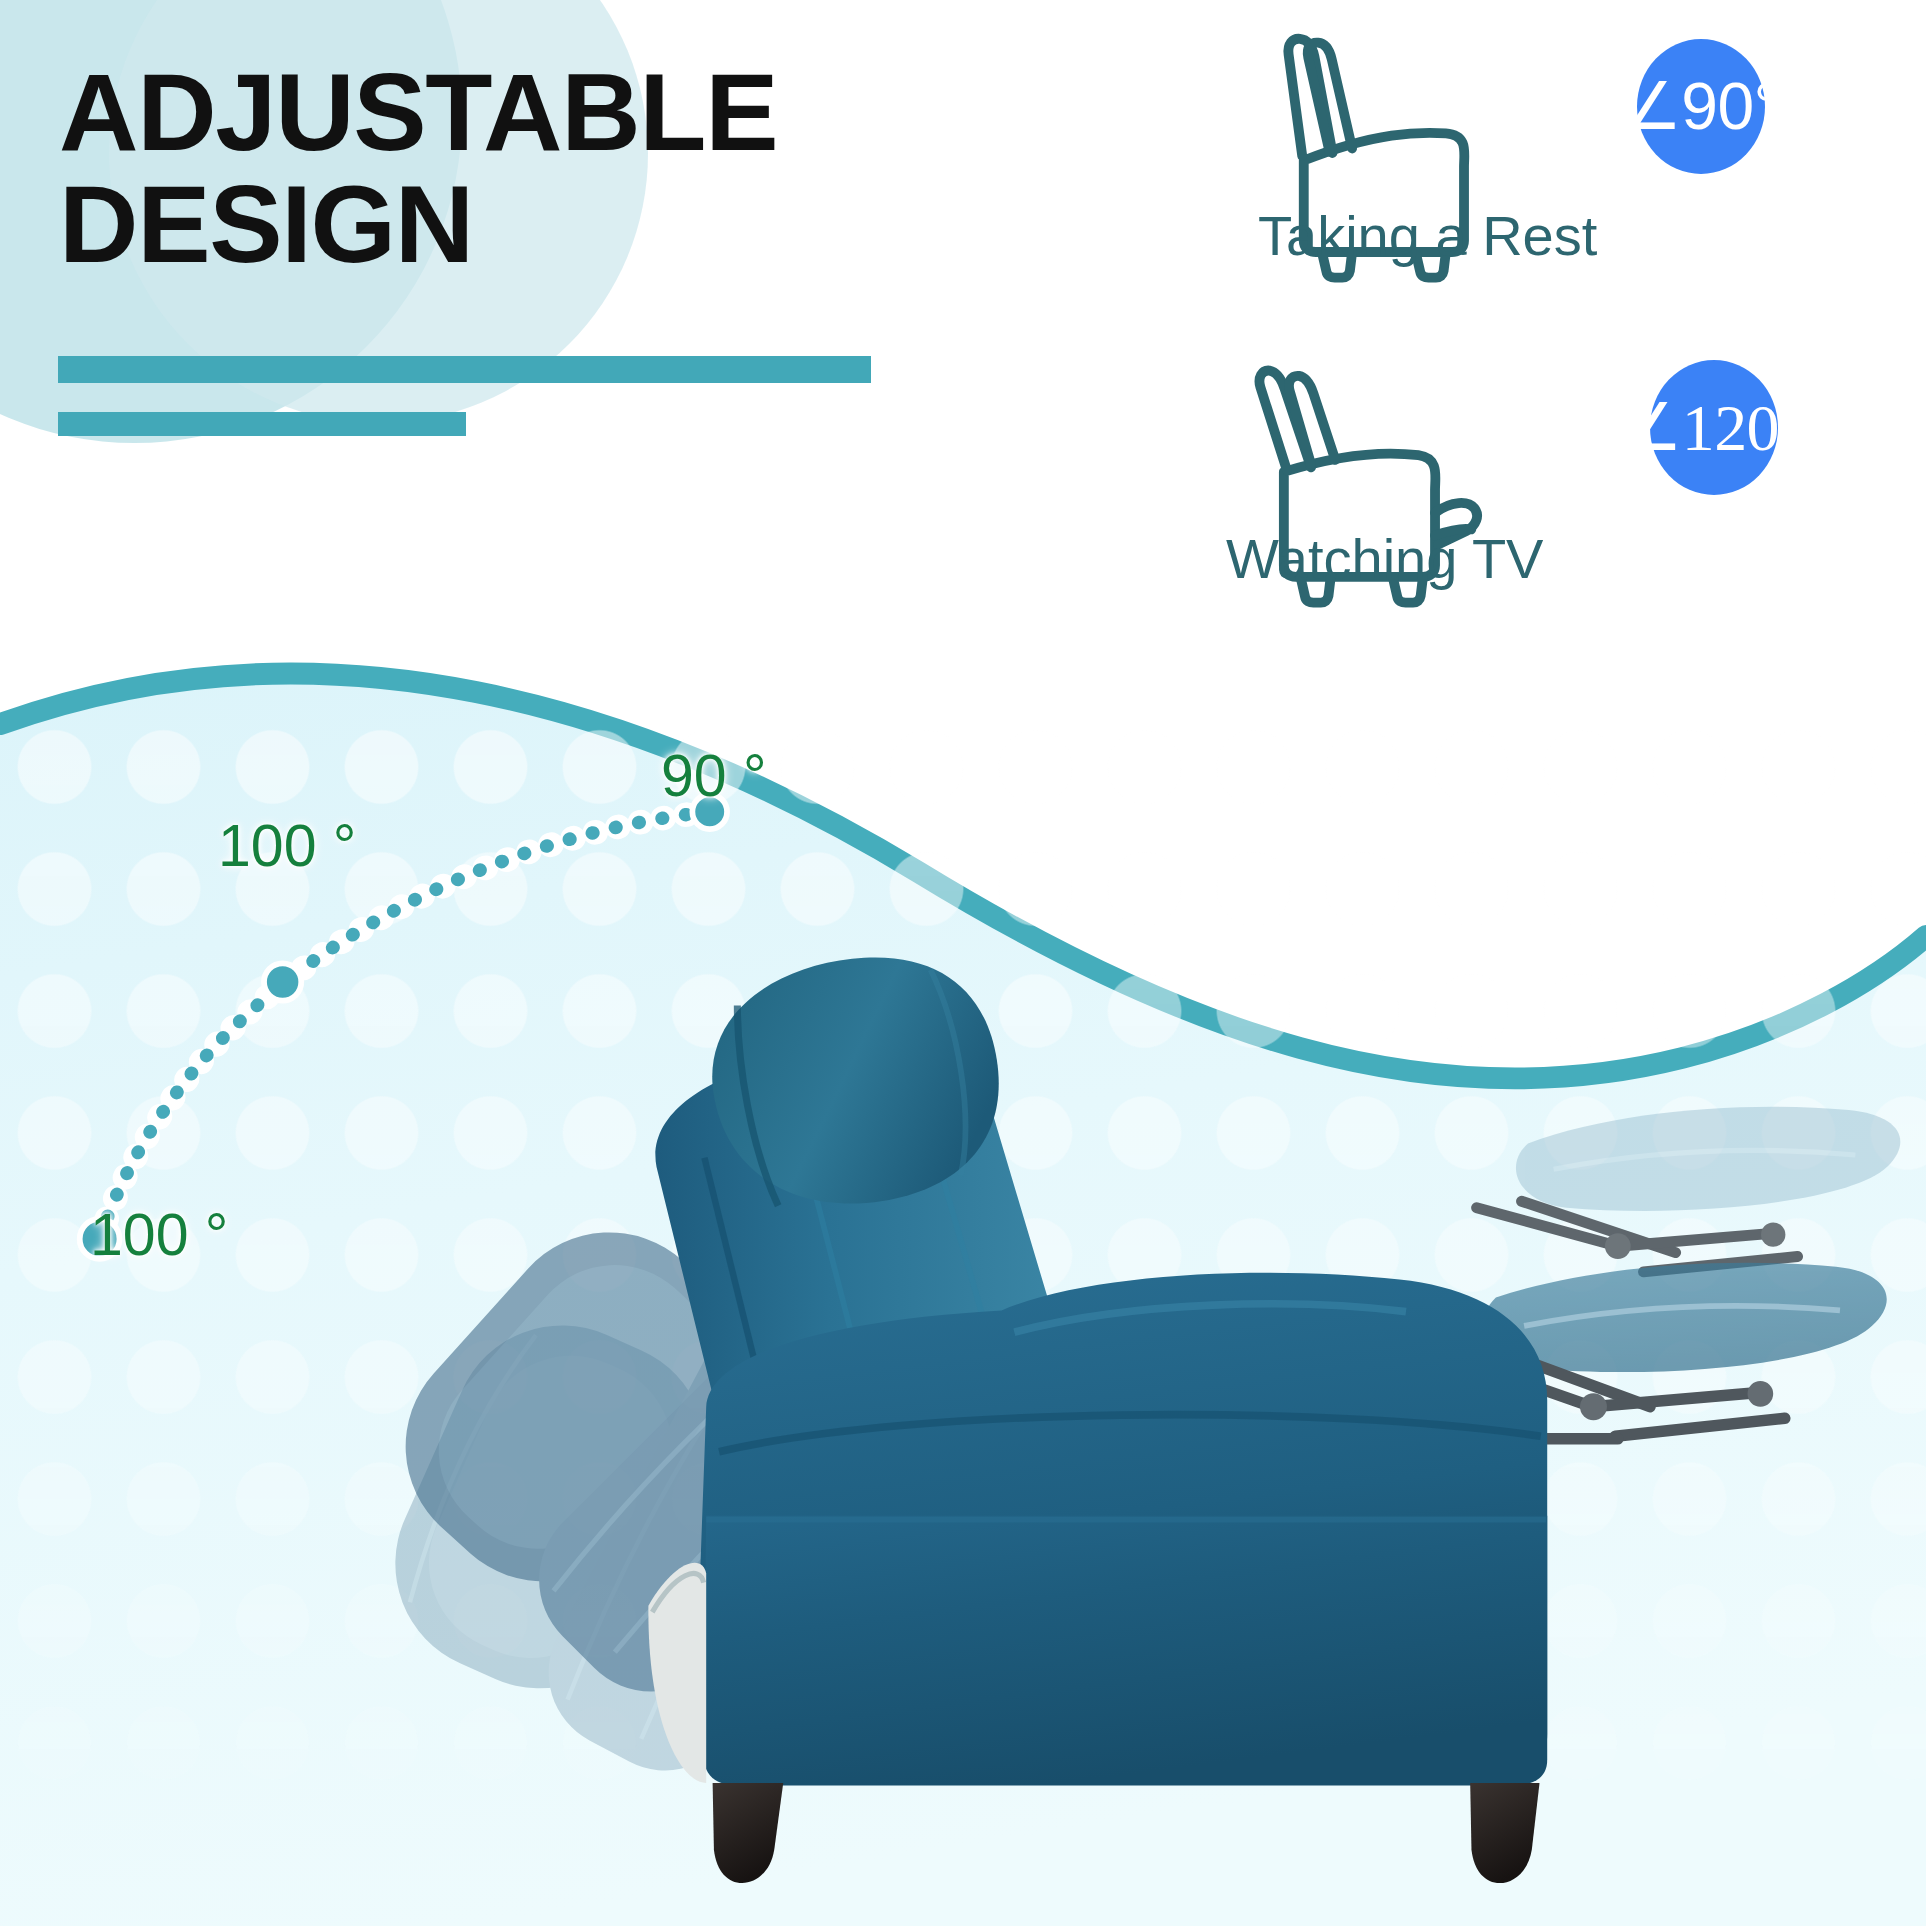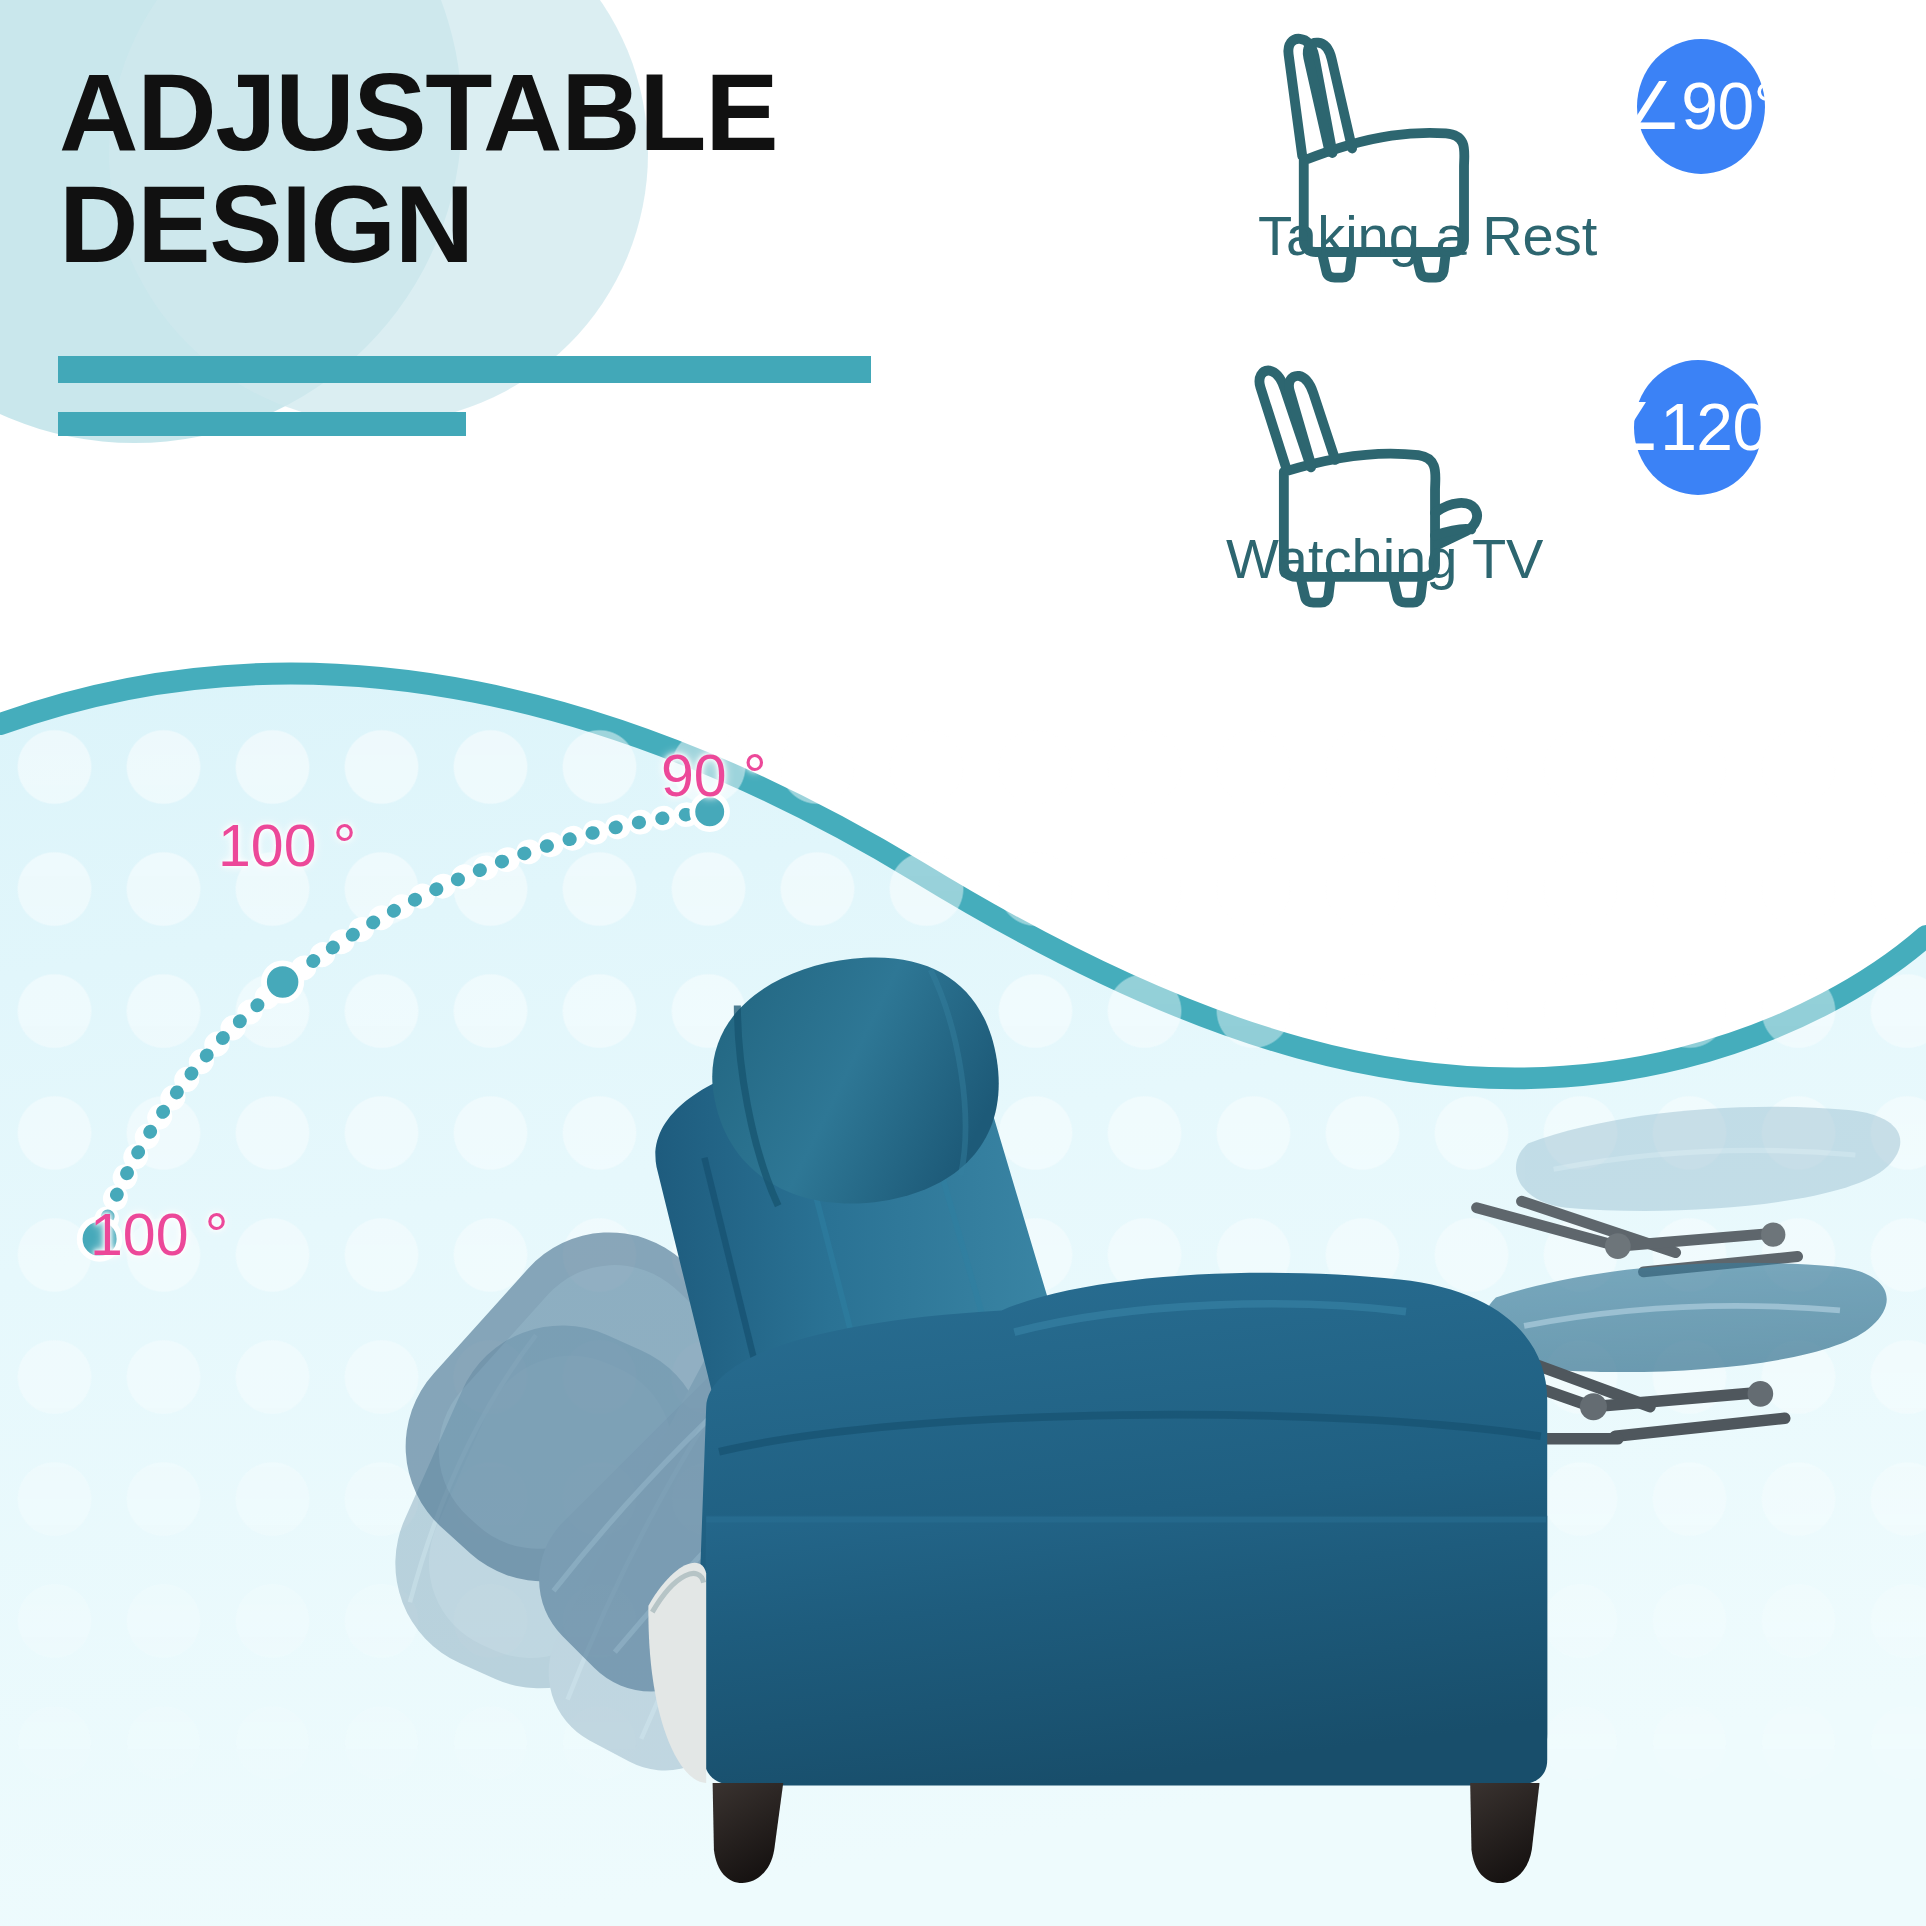--- a/index.html
+++ b/index.html
@@ -43,21 +43,21 @@
     width:128px;height:135px;
   }
   .feature .flabel{
     position:absolute;left:0;width:655px;
     color:#2d6670;font-size:56px;font-weight:400;white-space:nowrap;
   }
   #feature-0{left:1258px;top:26px;}
   #feature-0 .badge{left:379px;top:13px;}
   #feature-0 .flabel{top:177px;}
   #feature-1{left:1226px;top:360px;}
-  #feature-1 .badge{left:408px;top:0px;}
+  #feature-1 .badge{left:424px;top:0px;font-family:Liberation Serif, serif;}
   #feature-1 .flabel{top:166px;}
   #feature-2{left:1197px;top:681px;}
   #feature-2 .badge{left:437px;top:6.4px;}
   #feature-2 .flabel{top:173px;}
 
   
   #lower-panel{left:0;top:0;width:1926px;height:1926px;}
 
   
   #dots{
@@ -65,21 +65,21 @@
     background-image:radial-gradient(circle, rgba(255,255,255,.55) 44%, rgba(255,255,255,0) 46%);
     background-size:109px 122px;
     opacity:.9;
     -webkit-mask-image:linear-gradient(to bottom, rgba(0,0,0,1) 0%, rgba(0,0,0,.65) 55%, rgba(0,0,0,0) 95%);
             mask-image:linear-gradient(to bottom, rgba(0,0,0,1) 0%, rgba(0,0,0,.65) 55%, rgba(0,0,0,0) 95%);
   }
 
   
   #arc{left:0px;top:693px;width:835px;height:578px;}
   .angle-label{
-    position:absolute;color:#ec4899;font-size:59px;font-weight:400;white-space:nowrap;
+    position:absolute;color:#15803d;font-size:59px;font-weight:400;white-space:nowrap;
     text-shadow:0 0 10.3px #ffffff, 0 0 6.4px #ffffff, 0 0 3.9px #ffffff;
   }
   #angle-0{left:661px;top:742px;}
   #angle-1{left:218px;top:812px;}
   #angle-2{left:90px;top:1201px;}
 
   
   #recliner{left:0px;top:758px;width:1926px;height:1169px;}
 </style>
 </head>

